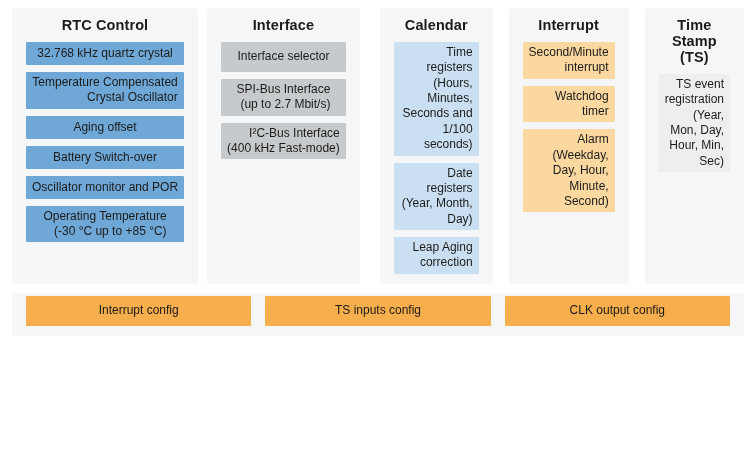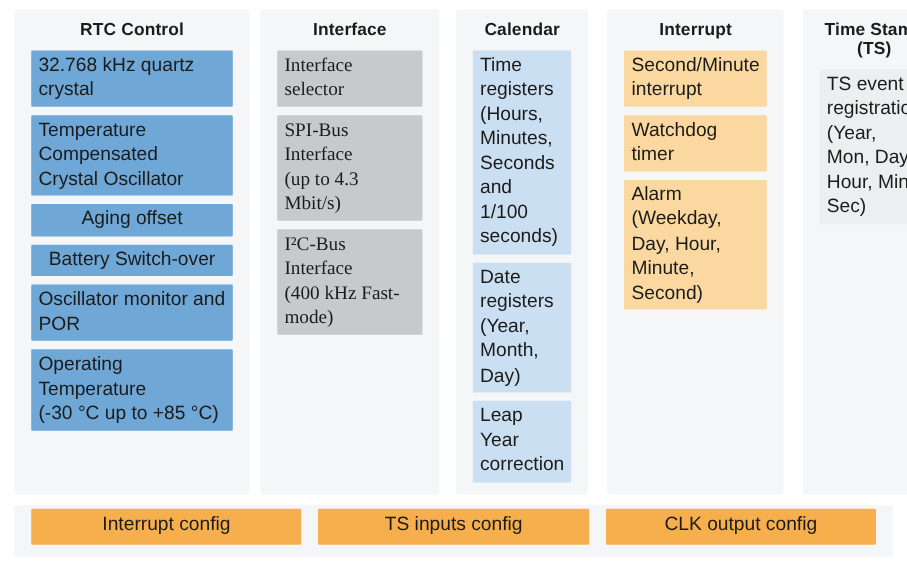--- a/index.html
+++ b/index.html
@@ -27,35 +27,35 @@
     font-weight: bold;
     font-size: 14.5px;
     text-align: center;
     padding: 6px 0 9px 0;
     letter-spacing: 0.1px;
   }
   .bar {
     display: flex;
     align-items: center;
     justify-content: center;
-    text-align: left;
-    font-size: 16px;
+    text-align: right;
+    font-size: 12px;
     line-height: 1.28;
     min-height: 23px;
     margin-bottom: 7px;
     padding: 3px 6px;
     border-radius: 1px;
     white-space: pre-line;
     box-sizing: border-box;
   }
   .bar:last-child { margin-bottom: 0; }
   .bar.tall { min-height: 30px; }
   .bar.blue       { background: var(--blue, #6fa8d7); }
   .bar.lightblue  { background: var(--lightblue, #cbdff2); }
-  .bar.gray       { background: var(--gray, #c6cacd); font-family: Liberation Serif, serif; }
+  .bar.gray       { background: var(--gray, #c6cacd); }
   .bar.paleorange { background: var(--paleorange, #fad8a0); }
   .bar.lightgray  { background: var(--tsbar, #eceef0); }
   .bar.orange     { background: var(--orange, #f7ae4d); }
   .io-panel { margin-top: 9px; }
   .io-bars { display: flex; gap: 14px; }
   .io-bars .bar { flex: 1; margin-bottom: 0; min-height: 30px; }
 </style>
 </head>
 <body>
 
@@ -71,34 +71,34 @@
         <div class="bar blue">Aging offset</div>
         <div class="bar blue">Battery Switch-over</div>
         <div class="bar blue">Oscillator monitor and POR</div>
         <div class="bar blue">Operating Temperature
 (-30 °C up to +85 °C)</div>
       </div>
       <div class="panel">
         <div class="panel-title">Interface</div>
         <div class="bar gray tall">Interface selector</div>
         <div class="bar gray tall">SPI-Bus Interface
-(up to 4.3 Mbit/s)</div>
+(up to 2.7 Mbit/s)</div>
         <div class="bar gray tall">I²C-Bus Interface
 (400 kHz Fast-mode)</div>
       </div>
     </div>
 
     <div class="col col-right">
       <div class="panel">
         <div class="panel-title">Calendar</div>
         <div class="bar lightblue tall">Time registers
 (Hours, Minutes, Seconds and 1/100 seconds)</div>
         <div class="bar lightblue tall">Date registers
 (Year, Month, Day)</div>
-        <div class="bar lightblue tall">Leap Year correction</div>
+        <div class="bar lightblue tall">Leap Aging correction</div>
       </div>
       <div class="panel">
         <div class="panel-title">Interrupt</div>
         <div class="bar paleorange tall">Second/Minute interrupt</div>
         <div class="bar paleorange tall">Watchdog timer</div>
         <div class="bar paleorange tall">Alarm
 (Weekday, Day, Hour, Minute, Second)</div>
       </div>
       <div class="panel">
         <div class="panel-title">Time Stamp (TS)</div>

